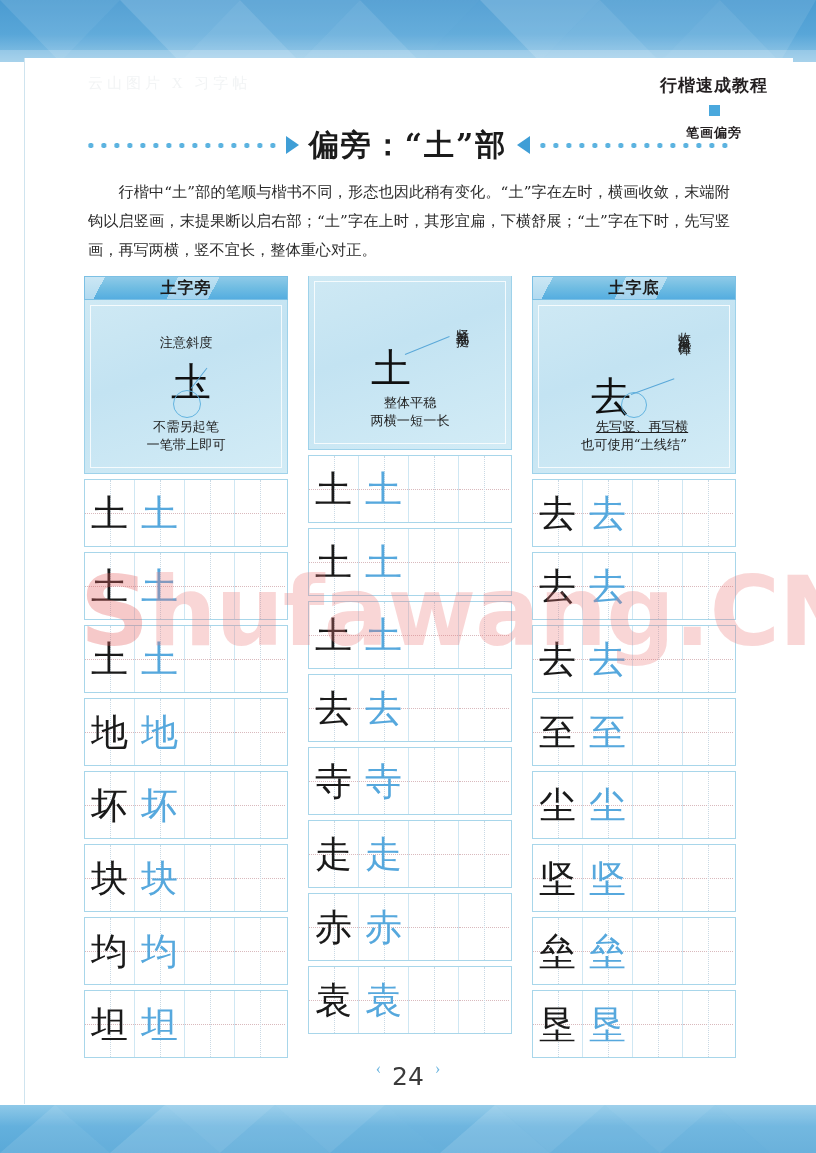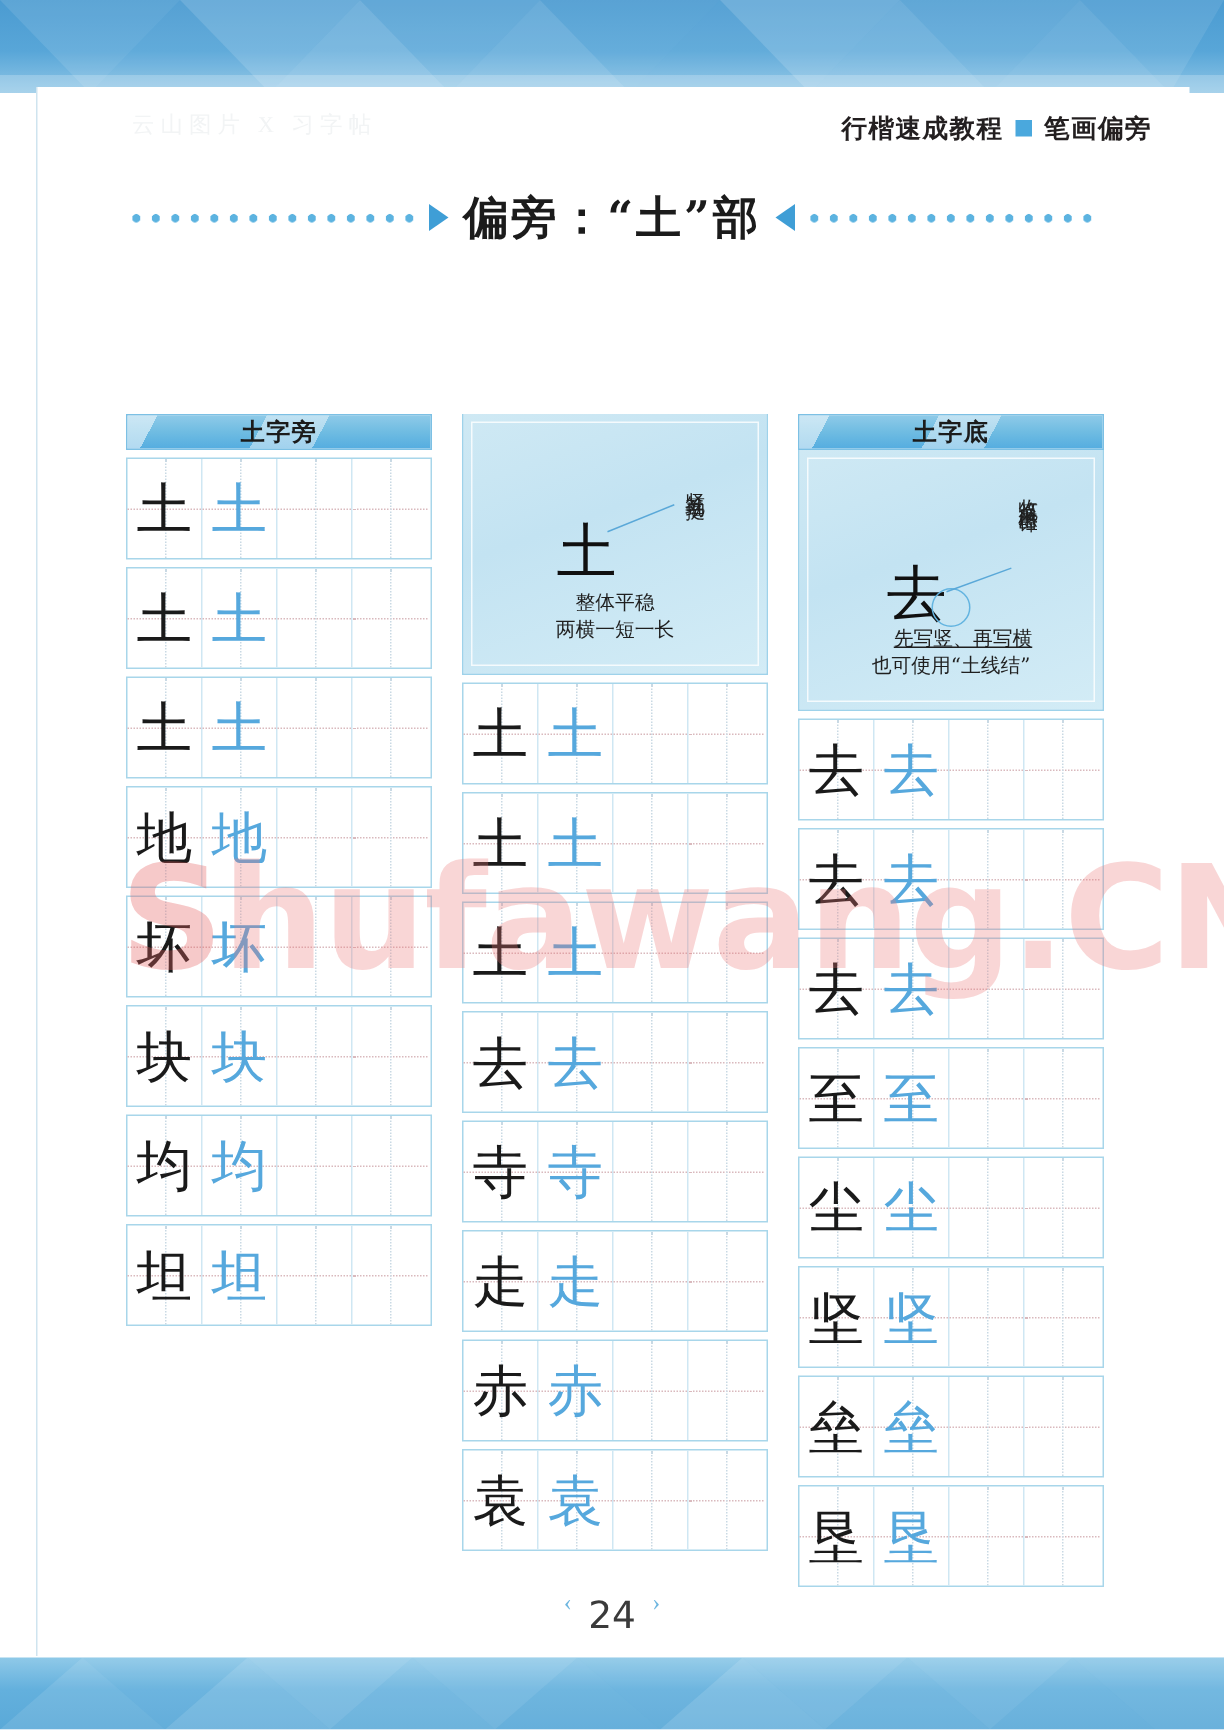--- a/index.html
+++ b/index.html
@@ -15,25 +15,25 @@
   .banner{position:absolute;left:0;width:816px;overflow:hidden;}
   .banner.top{top:0;height:62px;background:linear-gradient(180deg,#4b9bd1 0%,#58a6d8 55%,#8fc6e6 100%);}
   .banner.bot{bottom:0;height:48px;background:linear-gradient(180deg,#8fc9e8 0%,#63b0dd 45%,#5aa9d8 100%);}
   .banner svg{position:absolute;inset:0;width:100%;height:100%;}
 
   
   .frame{position:absolute;left:24px;top:58px;width:768px;height:1046px;
          border-left:1px solid #cfe4ef;background:#fff;}
 
   
-  .runhead{position:absolute;right:48px;top:74px;display:flex;align-items:center;gap:8px;}
+  .runhead{position:absolute;right:48px;top:74px;display:flex;align-items:center;gap:8px;flex-direction:column;}
   .runhead .t1{font-size:17px;font-weight:bold;color:#231f20;letter-spacing:1px;
                font-family:"DejaVu Serif",serif;}
   .runhead .sq{width:11px;height:11px;background:#4aa8dd;display:inline-block;}
-  .runhead .t2{font-size:17px;font-weight:bold;color:#231f20;letter-spacing:1px;
+  .runhead .t2{font-size:13px;font-weight:bold;color:#231f20;letter-spacing:1px;
                font-family:"DejaVu Serif",serif;}
   .bleed{position:absolute;left:88px;top:74px;font-size:15px;color:#f2f4f5;
          letter-spacing:4px;user-select:none;}
 
   
   .titlebar{position:absolute;left:88px;top:122px;width:640px;height:46px;
             display:flex;align-items:center;justify-content:center;gap:10px;text-align:center;}
   .dots{flex:1;height:7px;
         background-image:radial-gradient(circle,#5cb3e0 2.6px,transparent 2.9px);
         background-size:13px 7px;background-repeat:repeat-x;background-position:center;}
@@ -139,30 +139,40 @@
   </div>
 
   <div class="titlebar">
     <span class="dots"></span>
     <span class="tri r"></span>
     <span class="sectitle">偏旁：“土”部</span>
     <span class="tri l"></span>
     <span class="dots"></span>
   </div>
 
+  <div class="intro">行楷中“土”部的笔顺与楷书不同，形态也因此稍有变化。“土”字在左时，横画收敛，末端附钩以启竖画，末提果断以启右部；“土”字在上时，其形宜扁，下横舒展；“土”字在下时，先写竖画，再写两横，竖不宜长，整体重心对正。</div>
 
   <div class="wm">
     <span class="cap1">S</span><span>hufawang.CN</span>
   </div>
 
   <div class="cols">
 
     <div class="col">
       <div class="colhead">
         <span>土字旁</span>
+      </div>
+      <div class="demo">
+        <div class="demoin"></div>
+        <div class="cap" style="left:0;right:0;top:34px;">注意斜度</div>
+        <div class="glyph" style="left:86px;top:62px;">圡</div>
+        <div class="circ" style="left:88px;top:90px;width:26px;height:26px;"></div>
+        <div class="lead" style="left:106px;top:88px;width:26px;transform:rotate(-52deg);"></div>
+        <div class="cap" style="left:0;right:0;top:118px;">不需另起笔</div>
+        <div class="cap" style="left:0;right:0;top:136px;">一笔带上即可</div>
       </div>
       <div class="grid">
         <div class="grow">
           <div class="gcell">
               <span class="ch model">土</span>
             </div>
           <div class="gcell">
               <span class="ch trace">土</span>
             </div>
           <div class="gcell"></div>

